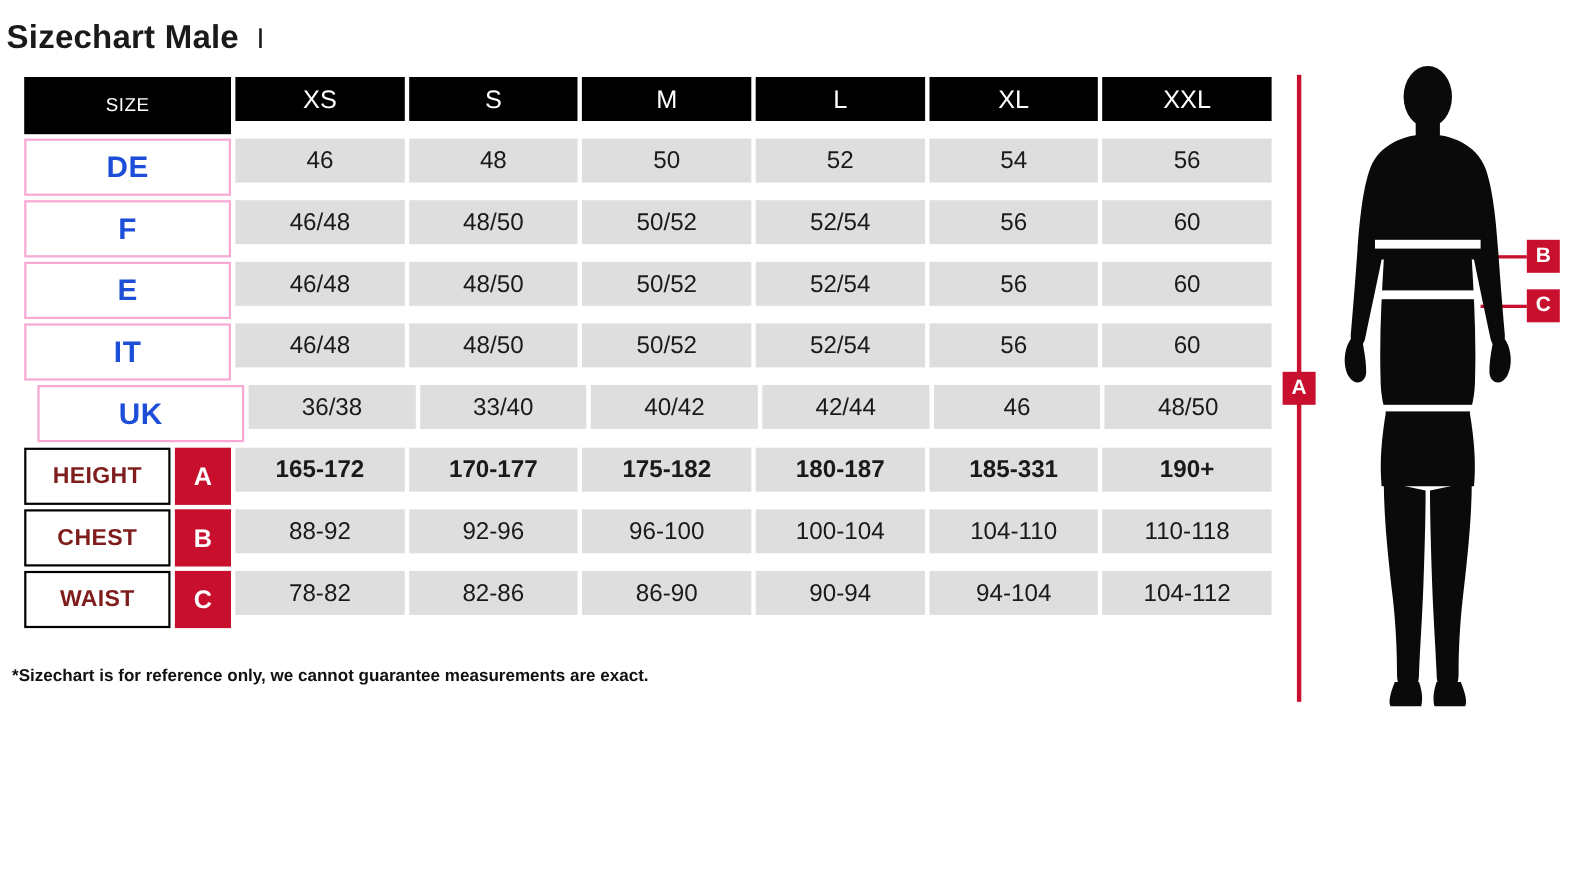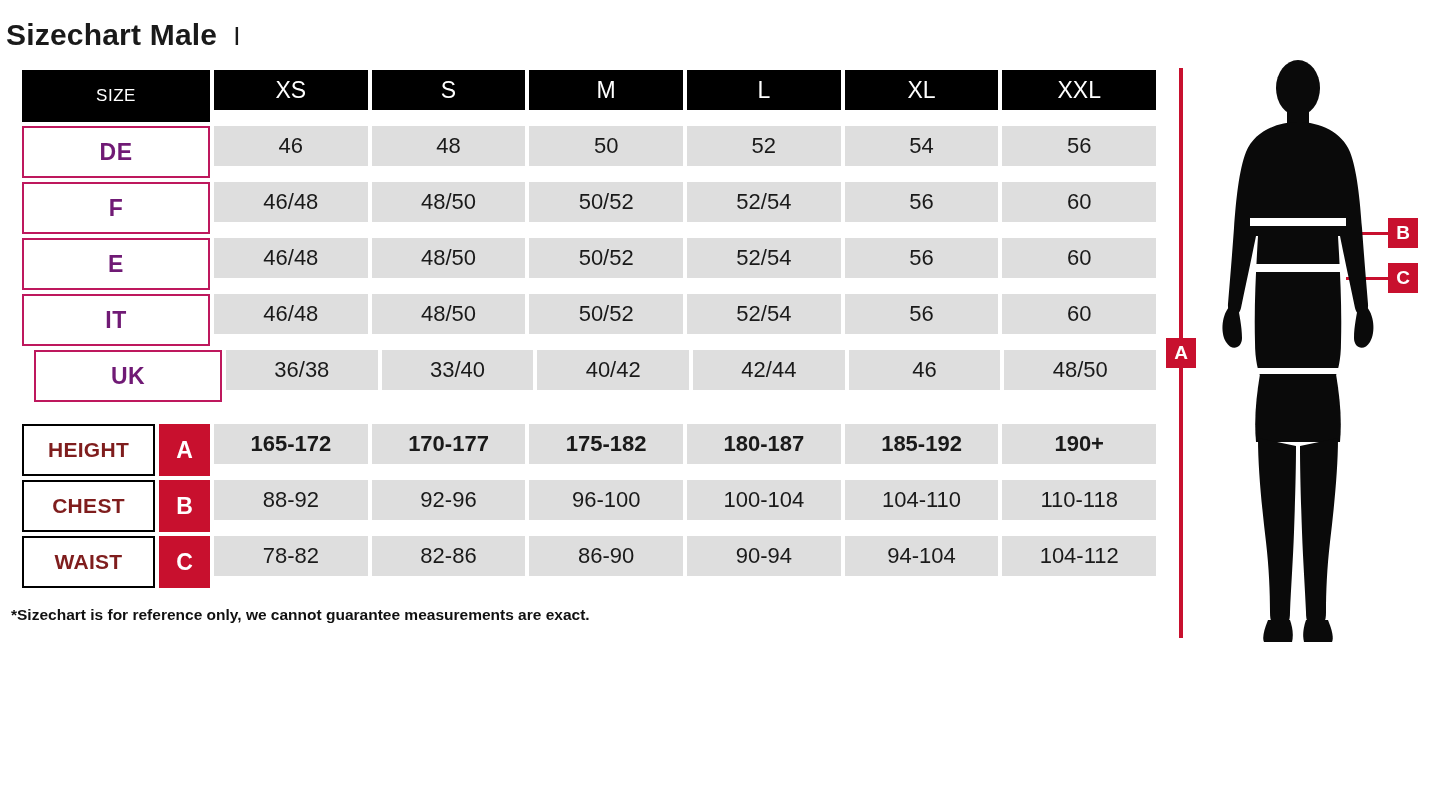--- a/index.html
+++ b/index.html
@@ -51,21 +51,21 @@
     left: 22px;
     top: 70px;
     width: 1134px;
   }
   .row {
     display: flex;
     align-items: stretch;
     margin-bottom: 4px;
   }
   .row.gap-after {
-    margin-bottom: 22px;
+    margin-bottom: 5px;
     padding-left: 12px;
   }
 
   
   .label-cell {
     width: 188px;
     min-width: 188px;
     height: 52px;
     box-sizing: border-box;
     display: flex;
@@ -75,24 +75,24 @@
   }
   .label-cell.header {
     background: #000000;
     color: #ffffff;
     font-weight: normal;
     font-size: 17px;
     letter-spacing: 0.5px;
   }
   .label-cell.country {
     background: #ffffff;
-    border: 2px solid #be185d;
-    color: #701a75;
-    font-weight: bold;
-    font-size: 23px;
+    border: 2px solid #f9a8d4;
+    color: #1d4ed8;
+    font-weight: bold;
+    font-size: 27px;
     letter-spacing: 0.5px;
   }
   .label-cell.meas {
     width: 133px;
     min-width: 133px;
     background: #ffffff;
     border: 2px solid #000000;
     color: #7f1d1d;
     font-weight: bold;
     font-size: 21px;
@@ -270,21 +270,21 @@
       <div class="data-cell">48/50</div>
     </div>
 
     <div class="row">
       <div class="label-cell meas">HEIGHT</div>
       <div class="marker-cell">A</div>
       <div class="data-cell bold">165-172</div>
       <div class="data-cell bold">170-177</div>
       <div class="data-cell bold">175-182</div>
       <div class="data-cell bold">180-187</div>
-      <div class="data-cell bold">185-192</div>
+      <div class="data-cell bold">185-331</div>
       <div class="data-cell bold">190+</div>
     </div>
 
     <div class="row">
       <div class="label-cell meas">CHEST</div>
       <div class="marker-cell">B</div>
       <div class="data-cell">88-92</div>
       <div class="data-cell">92-96</div>
       <div class="data-cell">96-100</div>
       <div class="data-cell">100-104</div>

